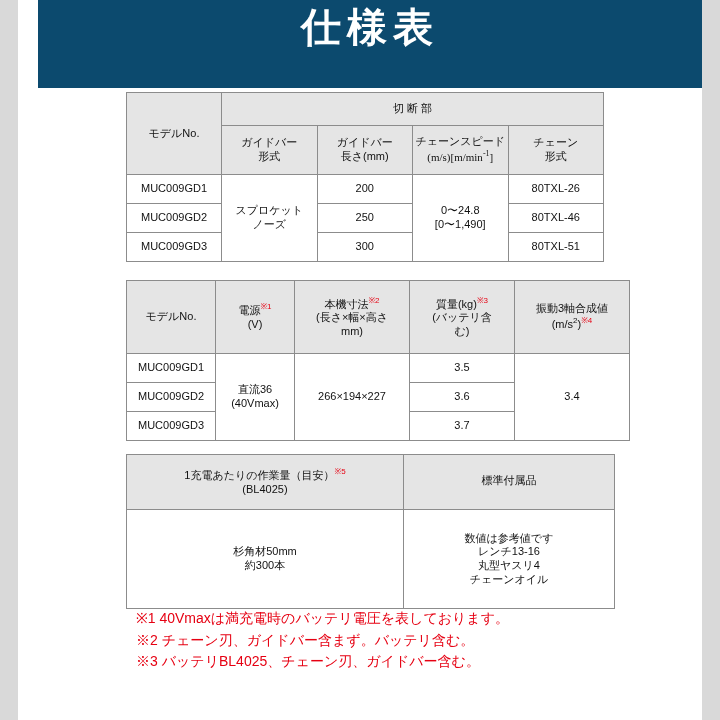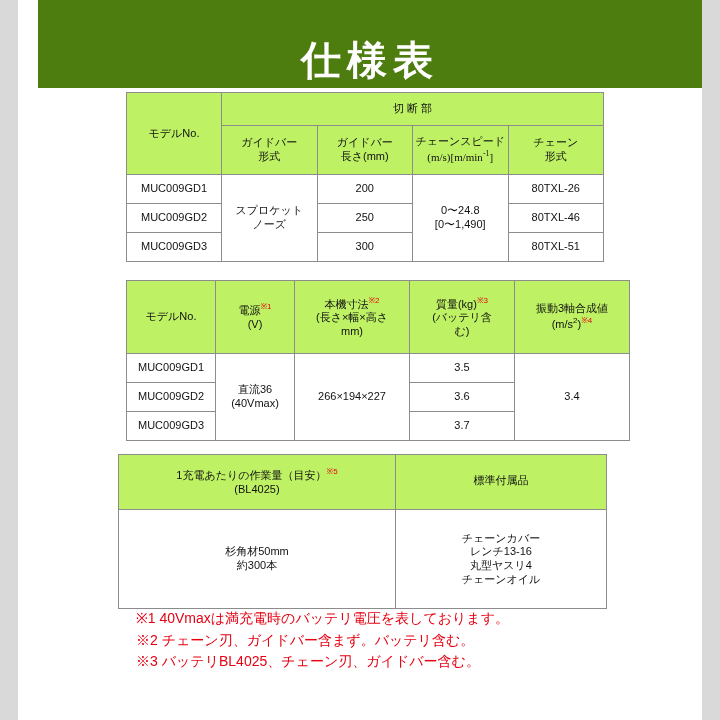--- a/index.html
+++ b/index.html
@@ -29,23 +29,23 @@
   }
   .side-left { left: 0; }
   .side-right { right: 0; }
 
   .header-band {
     position: absolute;
     top: 0;
     left: 18px;
     right: 18px;
     height: 88px;
-    background: #4d7c0f;
+    background: #0c4a6e;
     display: flex;
-    align-items: flex-end;
+    align-items: flex-start;
     justify-content: center;
     margin-left: 20px;
   }
   .header-title {
     color: #ffffff;
     font-size: 40px;
     font-weight: bold;
     letter-spacing: 6px;
   }
 
@@ -67,21 +67,21 @@
   }
   table.spec td, table.spec th {
     border: 1px solid #8c8c8c;
     text-align: center;
     vertical-align: middle;
     padding: 3px 2px;
     line-height: 1.25;
     font-weight: normal;
   }
   .hdr {
-    background: #bef264;
+    background: #e5e5e5;
     font-weight: bold;
   }
   .note {
     color: #e60012;
     font-size: 8px;
     vertical-align: super;
   }
   .sup {
     font-size: 8px;
     vertical-align: super;
@@ -114,21 +114,21 @@
   #table2 .model { width: 84px; }
   #table2 .c2 { width: 74px; }
   #table2 .c3 { width: 110px; }
   #table2 .c4 { width: 100px; text-align: center; }
   #table2 .c5 { width: 110px; }
   #table2 .hdr-row td { height: 66px; }
 
   
   #table3 {
     position: absolute;
-    left: 100px;
+    left: 108px;
     top: 366px;
     width: 478px;
   }
   #table3 .c1 { width: 272px; }
   #table3 .c2 { width: 206px; font-family: Liberation Mono, monospace; }
   #table3 .hdr-row td { height: 48px; }
   #table3 .body-row td { height: 92px; }
 
   .footnotes {
     position: absolute;
@@ -256,21 +256,21 @@
           <div>(BL4025)</div>
         </td>
         <td class="hdr c2">標準付属品</td>
       </tr>
       <tr class="body-row">
         <td>
           <div>杉角材50mm</div>
           <div>約300本</div>
         </td>
         <td>
-          <div>チェーンカバー</div>
+          <div>数値は参考値です</div>
           <div>レンチ13-16</div>
           <div>丸型ヤスリ4</div>
           <div>チェーンオイル</div>
         </td>
       </tr>
     </tbody>
       </table>
 
     <div class="footnotes">
       <div>※1 40Vmaxは満充電時のバッテリ電圧を表しております。</div>

